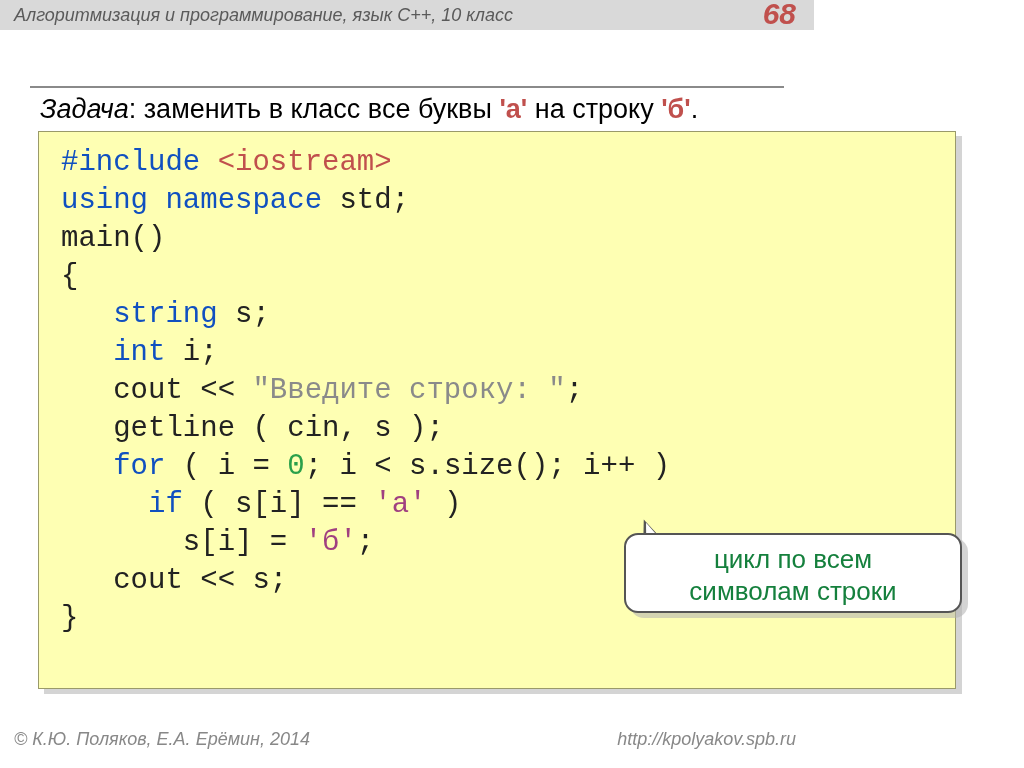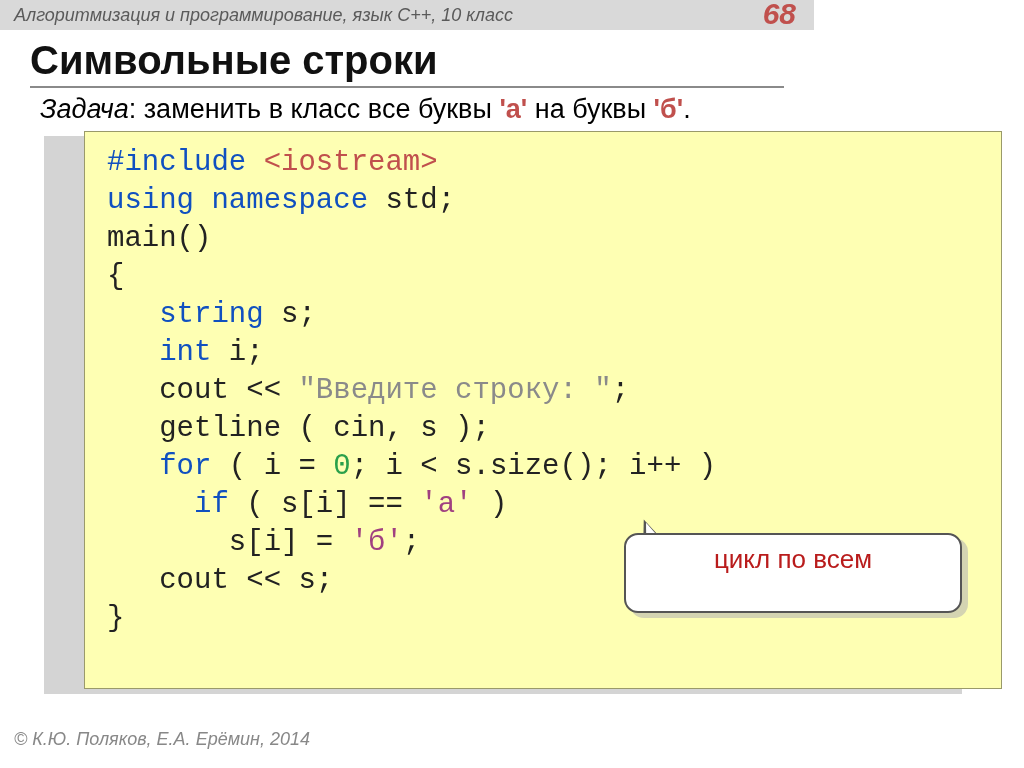--- a/index.html
+++ b/index.html
@@ -82,21 +82,20 @@
     height: 558px;
     background: #feffb3;
     border: 1px solid #9a9a6a;
     padding: 12px 18px 12px 22px;
     box-sizing: border-box;
     font-family: "Courier New", Courier, monospace;
     font-size: 29px;
     line-height: 38px;
     color: #222;
     white-space: pre;
-    margin-left: 46px;
   }
   .codebox .kw   { color: #1050c0; }
   .codebox .str  { color: #8a8a8a; }
   .codebox .lit  { color: #2aa04a; }
   .codebox .incl { color: #c0504d; }
   .codebox .brk  { color: #a04080; }
 
   
   .callout-shadow {
     position: absolute;
@@ -115,21 +114,21 @@
     width: 338px;
     height: 80px;
     border-radius: 14px;
     background: #fff;
     border: 2px solid #555;
     text-align: center;
     font-size: 26px;
     line-height: 32px;
     padding-top: 8px;
     box-sizing: border-box;
-    color: #b91c1c;
+    color: #15803d;
   }
   .callout-tail {
     position: absolute;
     top: 522px;
     left: 632px;
     width: 0; height: 0;
     border-left: 22px solid transparent;
     border-right: 4px solid transparent;
     border-bottom: 30px solid #555;
     transform: rotate(-35deg);
@@ -157,25 +156,24 @@
 </head>
 <body>
 
 <div class="slide">
 
   <div class="topbar">
     <span>Алгоритмизация и программирование, язык C++, 10 класс</span>
   </div>
   <div class="pagenum">68</div>
 
-  <div class="title">Символьные строки</div>
   <div class="divider"></div>
 
   <div class="task">
-    <span class="emph">Задача</span><span>: </span><span>заменить в класс все буквы </span><span class="ch">'а'</span><span> на буквы </span><span class="ch">'б'</span><span>.</span>
+    <span class="emph">Задача</span><span>: </span><span>заменить в класс все буквы </span><span class="ch">'а'</span><span> на строку </span><span class="ch">'б'</span><span>.</span>
   </div>
 
   <div class="codebox-shadow"></div>
   <div class="codebox"><span class="kw">#include </span><span class="incl">&lt;iostream&gt;</span>
 <span class="kw">using</span><span class="kw"> namespace </span><span>std</span><span>;</span>
 <span>main()</span>
 <span>{</span>
 <span>   </span><span class="kw">string</span><span> s;</span>
 <span>   </span><span class="kw">int</span><span> i;</span>
 <span>   cout &lt;&lt; </span><span class="str">"Введите строку: "</span><span>;</span>
@@ -183,16 +181,18 @@
 <span>   </span><span class="kw">for</span><span> ( i = </span><span class="lit">0</span><span>; i &lt; s.size(); i++ )</span>
 <span>     </span><span class="kw">if</span><span> ( s[i] == </span><span class="brk">'а'</span><span> )</span>
 <span>       s[i] = </span><span class="brk">'б'</span><span>;</span>
 <span>   cout &lt;&lt; s;</span>
 <span>}</span></div>
 
   <div class="callout-shadow"></div>
   <div class="callout-tail"></div>
   <div class="callout">
     <span>цикл по всем</span><br>
+    <span>символам строки</span>
   </div>
 
   <div class="footer-left">© К.Ю. Поляков, Е.А. Ерёмин, 2014</div>
+  <div class="footer-right">http://kpolyakov.spb.ru</div>
 </div>
 
 </body></html>

